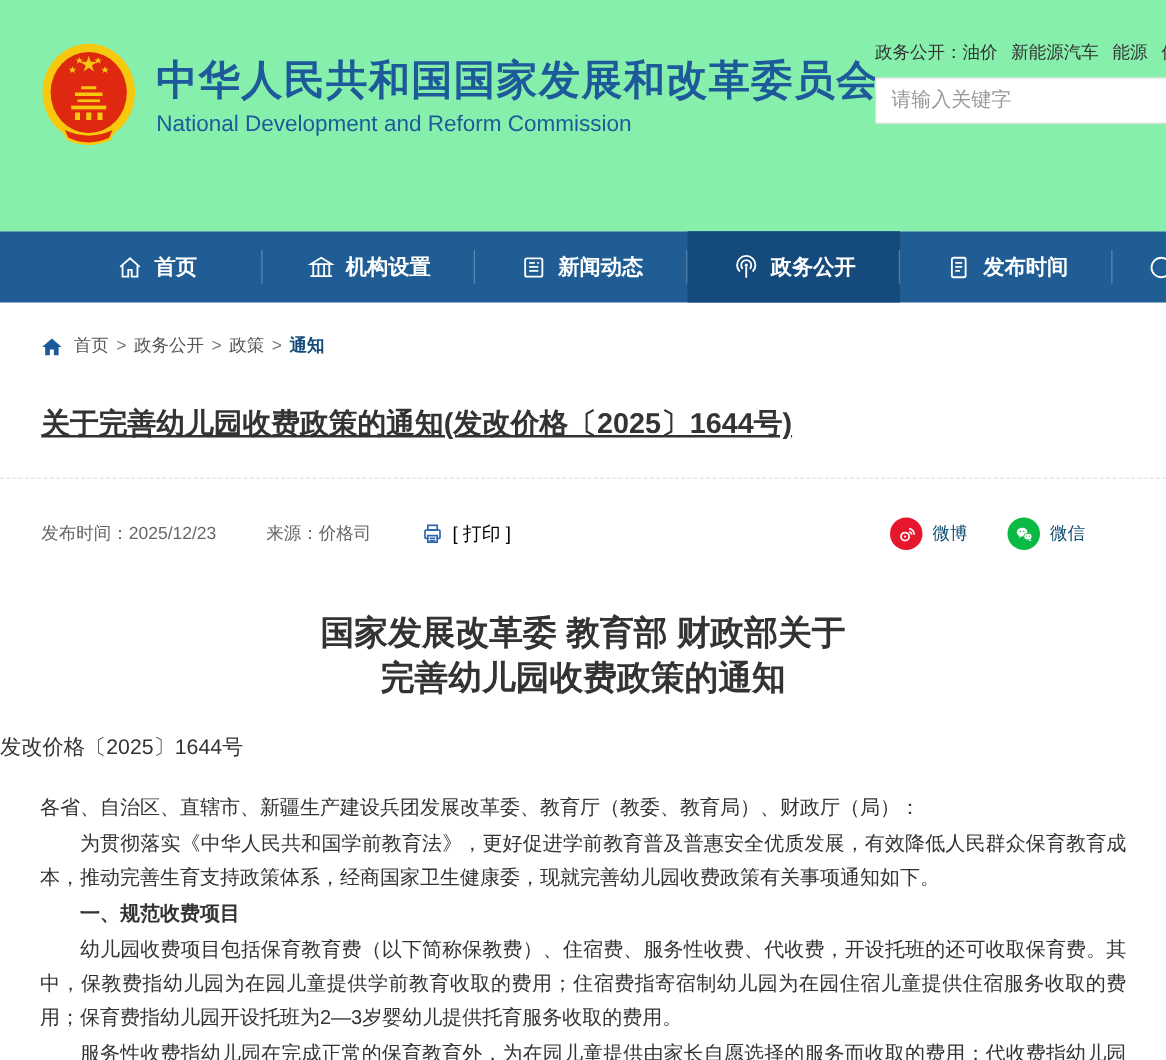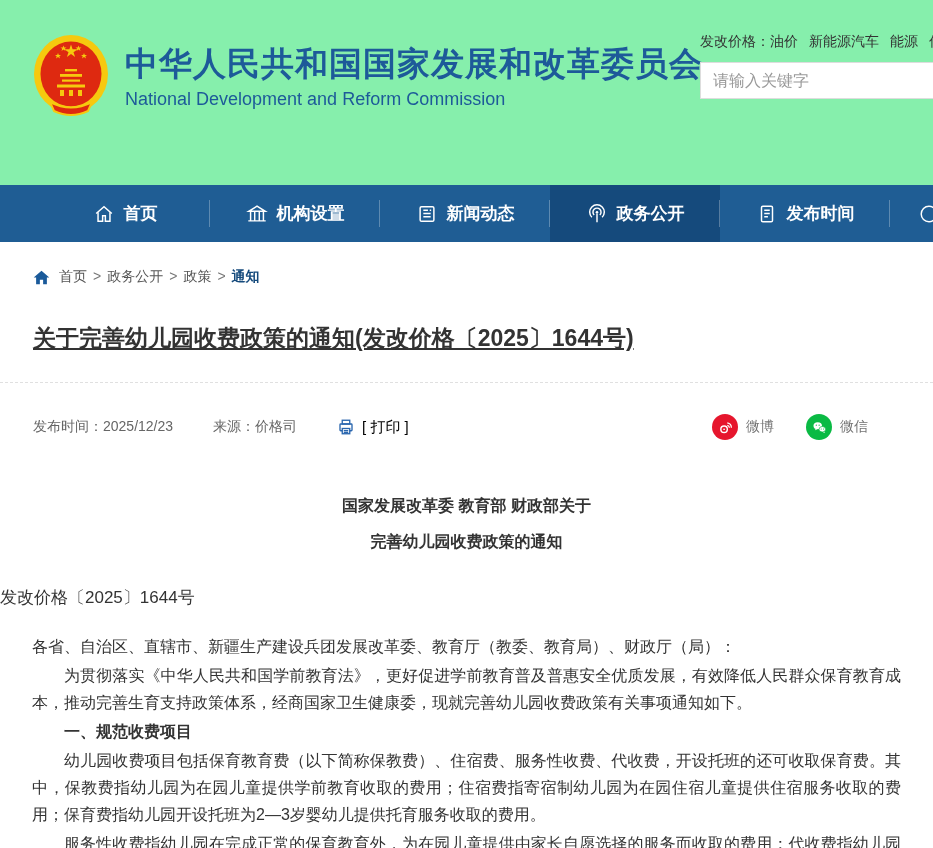--- a/index.html
+++ b/index.html
@@ -51,24 +51,24 @@
   .print-btn { display:inline-flex; align-items:center; cursor:pointer; white-space:nowrap; }
   .print-btn svg { width:18px; height:18px; margin-right:7px; }
   .print-label { color:#000000; font-size:15px; }
   .share-group { margin-left:auto; display:flex; align-items:center; }
   .share-item { display:flex; align-items:center; margin-left:32px; cursor:pointer; }
   .share-badge { width:26px; height:26px; border-radius:50%; display:flex; align-items:center;
     justify-content:center; flex:none; }
   .share-badge.weibo { background:#e6162d; }
   .share-badge.wechat { background:#0aba44; }
   .share-badge svg { width:17px; height:17px; }
-  .share-label { font-size:14px; color:#737373; margin-left:8px; }
-
-  
-  .article-title { margin-top:48px; text-align:center; font-size:16px; font-weight:bold;
+  .share-label { font-size:14px; color:#0c4a6e; margin-left:8px; }
+
+  
+  .article-title { margin-top:48px; text-align:center; font-size:27px; font-weight:bold;
     color:#333; line-height:36px; }
   .doc-number { margin-top:26px; font-size:17px; color:#333; }
   .article-body { margin:24px 30px 0; font-size:16px; color:#333; line-height:27px; text-align:justify; }
   .article-body p { margin:2px; }
   .article-body p.indent { text-indent:2em; }
   .article-body p.bold { font-weight:bold; }
 </style>
 </head>
 <body>
 
@@ -96,21 +96,21 @@
         </svg>
       </span>
       <span class="titles">
         <span class="title-cn" style="display:block">中华人民共和国国家发展和改革委员会</span>
         <span class="title-en" style="display:block">National Development and Reform Commission</span>
       </span>
     </div>
 
     <div class="header-right">
       <div class="hot-search">
-        <span class="hot-label">发改价格：</span><span><span class="hot-link">油价</span><span class="hot-link">新能源汽车</span><span class="hot-link">能源</span><span class="hot-link">信</span></span>
+        <span class="hot-label">政务公开：</span><span><span class="hot-link">油价</span><span class="hot-link">新能源汽车</span><span class="hot-link">能源</span><span class="hot-link">信</span></span>
       </div>
       <input class="search-input" type="text" placeholder="请输入关键字" style="">
     </div>
   </header>
 
   <nav class="main-nav">
       <div class="nav-item">
         <span class="nav-icon">
           <svg viewBox="0 0 24 24" fill="none" stroke="#fff" stroke-width="1.6">
             <path d="M3.5 11.5 12 4l8.5 7.5"></path>

